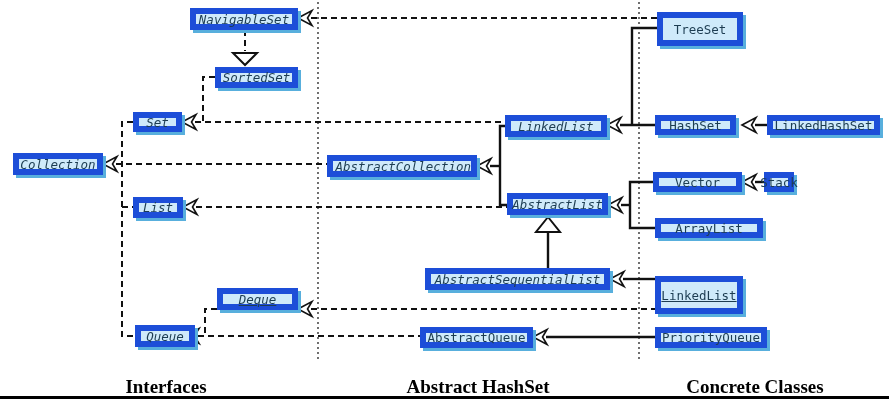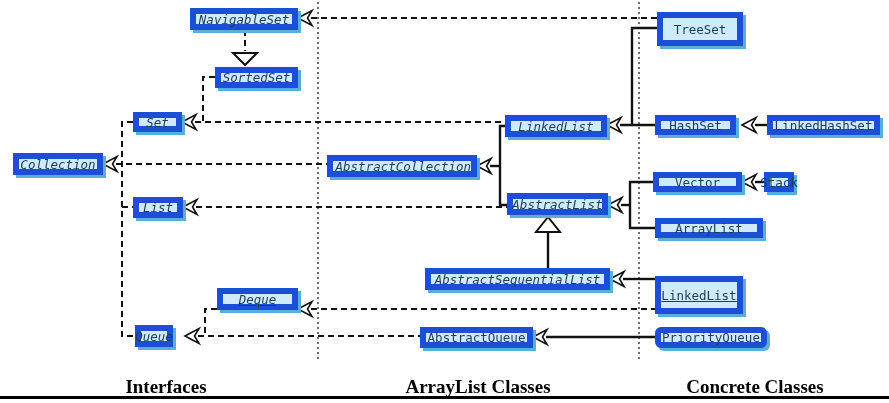--- a/index.html
+++ b/index.html
@@ -98,21 +98,21 @@
     </div>
   <div class="node it" style="left:13px;  top:153px;width:90px;  height:22px;">
       <span>Collection</span>
     </div>
   <div class="node it" style="left:133px; top:197px;width:50px;  height:21px;">
       <span>List</span>
     </div>
   <div class="node it" style="left:217px; top:288px;width:81px;  height:22px;text-decoration:underline;">
       <span>Deque</span>
     </div>
-  <div class="node it" style="left:135px; top:325px;width:38px;  height:22px;">
+  <div class="node it" style="left:135px; top:325px;width:60px;  height:22px;">
       <span>Queue</span>
     </div>
 
   <div class="node it" style="left:327px; top:155px;width:150px; height:22px;justify-content:flex-end;">
       <span>AbstractCollection</span>
     </div>
   <div class="node it" style="left:505px; top:115px;width:102px; height:22px;">
       <span>LinkedList</span>
     </div>
   <div class="node it" style="left:507px; top:193px;width:101px; height:22px;">
@@ -139,22 +139,22 @@
     </div>
   <div class="node" style="left:764px; top:172px;width:30px;  height:20px;">
       <span>Stack</span>
     </div>
   <div class="node" style="left:655px; top:218px;width:108px;  height:20px;">
       <span>ArrayList</span>
     </div>
   <div class="node" style="left:655px; top:276px;width:88px;  height:38px;text-decoration:underline;">
       <span>LinkedList</span>
     </div>
-  <div class="node" style="left:655px; top:327px;width:112px; height:21px;border-radius:6px;">
+  <div class="node" style="left:655px; top:327px;width:112px; height:21px;">
       <span>PriorityQueue</span>
     </div>
 
   <div class="col-label" style="left:166px; top:376px;">Interfaces</div>
-  <div class="col-label" style="left:478px; top:376px;">ArrayList Classes</div>
+  <div class="col-label" style="left:478px; top:376px;">Abstract HashSet</div>
   <div class="col-label" style="left:755px; top:376px;">Concrete Classes</div>
 
   <div class="bottom-rule"></div>
 </div>
 
 </body></html>

